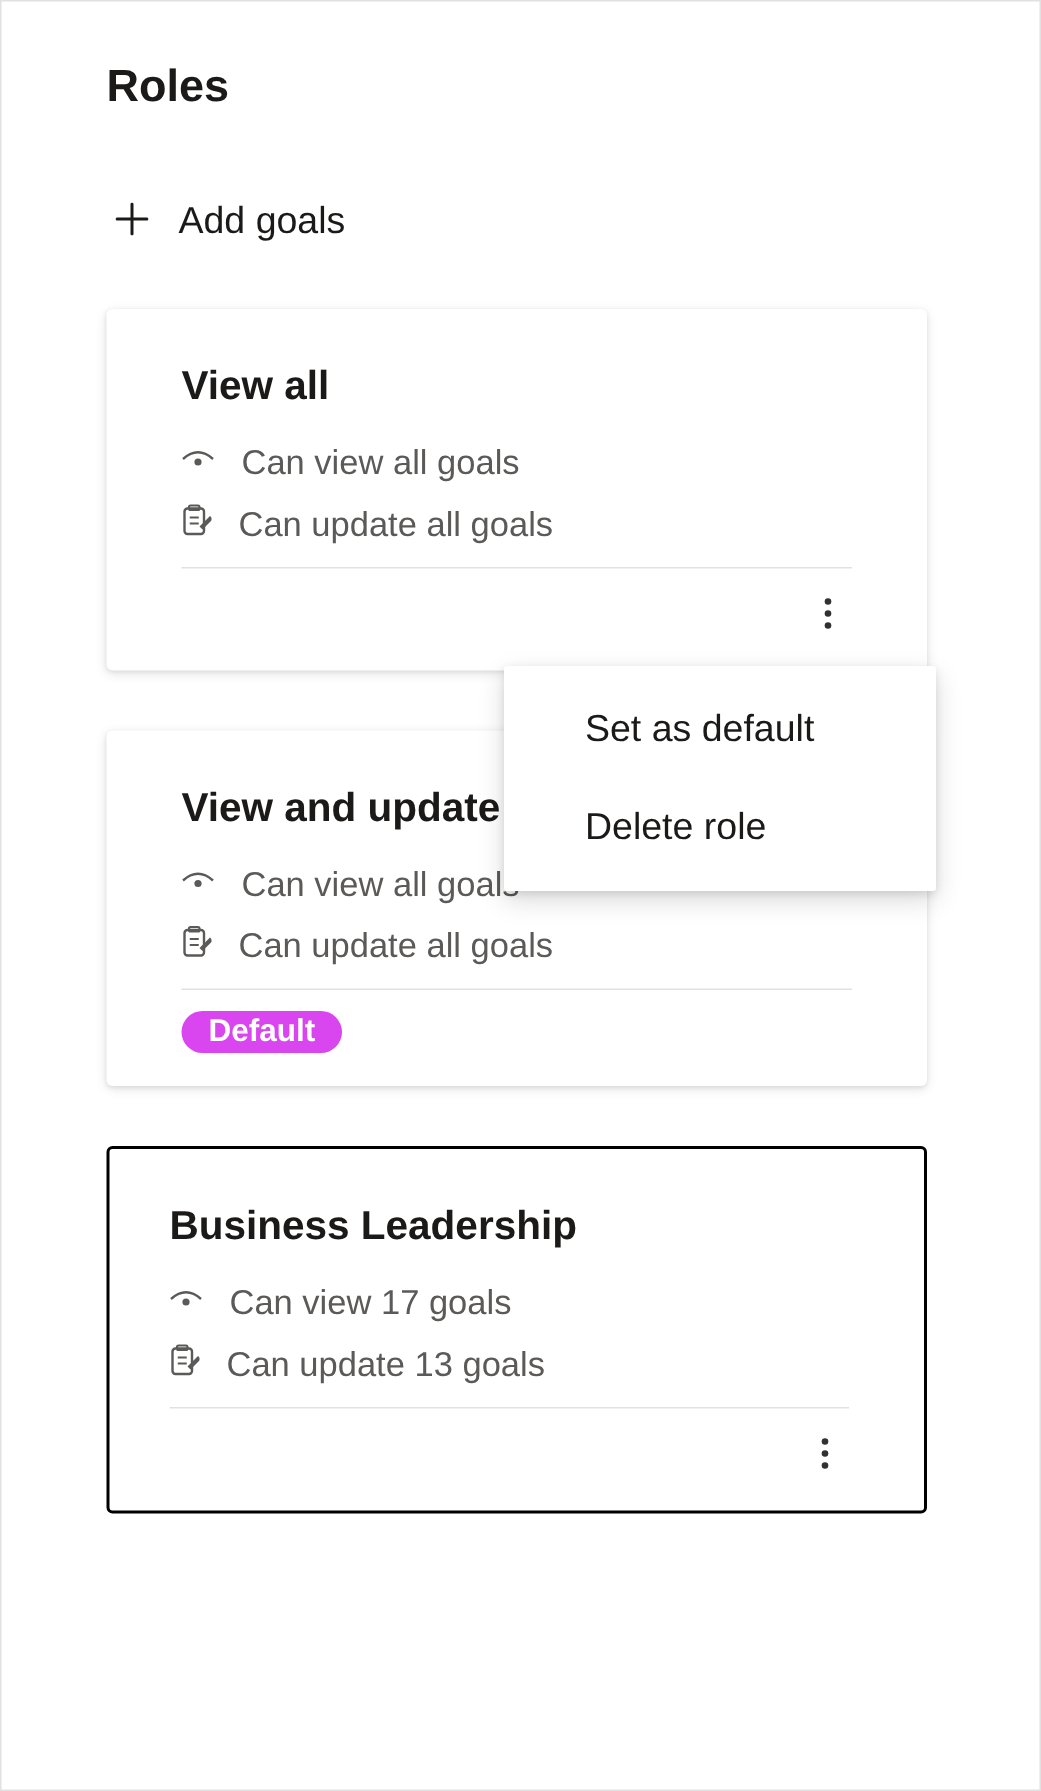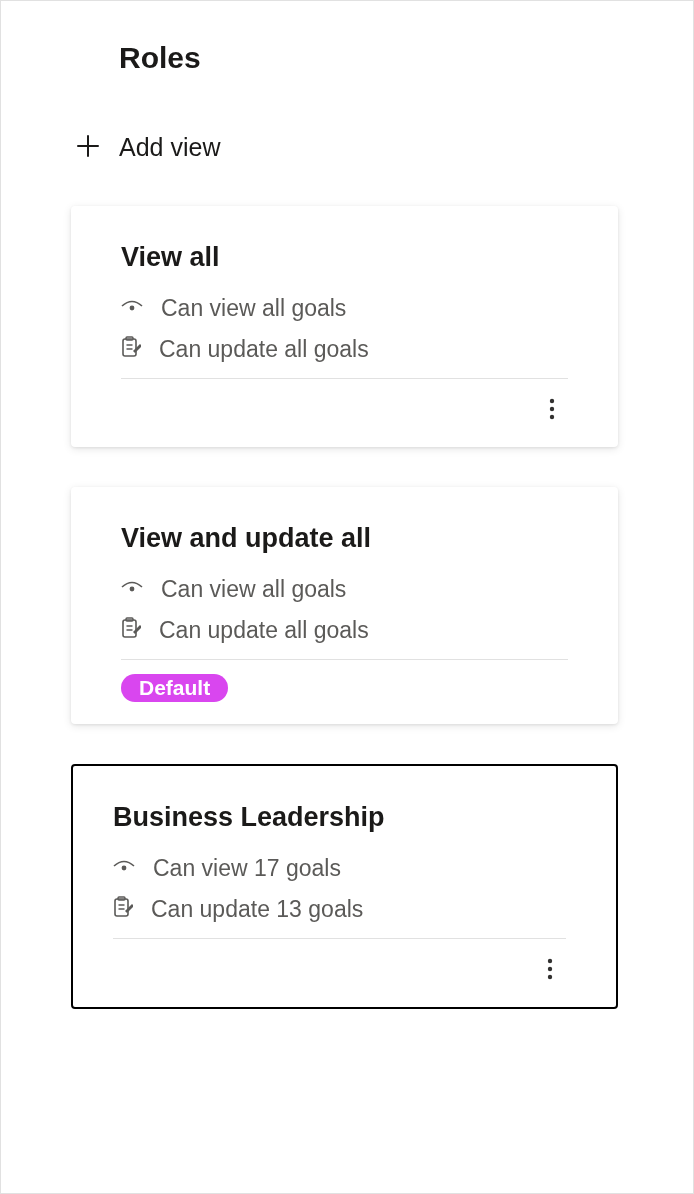--- a/index.html
+++ b/index.html
@@ -17,21 +17,20 @@
     padding-left: 70px;
     padding-right: 75px;
     position: relative;
     background: #fff;
   }
   .page-title {
     font-size: 30px;
     font-weight: 700;
     color: #1b1a19;
     margin-bottom: 58px;
-    margin-left: 48px;
   }
   .add-role {
     display: flex;
     align-items: center;
     gap: 20px;
     font-size: 25px;
     color: #1b1a19;
     cursor: pointer;
     margin-bottom: 44px;
     margin-left: 6px;
@@ -124,21 +123,21 @@
 <div class="frame">
 
   <h1 class="page-title">Roles</h1>
 
   <div class="add-role">
     <span class="plus">
       <svg width="22" height="22" viewBox="0 0 22 22">
           <path d="M11 1v20M1 11h20" stroke="#1b1a19" stroke-width="2" stroke-linecap="round"></path>
         </svg>
     </span>
-    <span>Add view</span>
+    <span>Add goals</span>
   </div>
 
   <div class="card" style="position:relative;">
     <div class="card-title">View all</div>
     <div class="perm">
       <span>
         <svg width="22" height="16" viewBox="0 0 22 16">
             <path d="M1 6 Q11 -3 21 6" fill="none" stroke="#5b5a58" stroke-width="1.6"></path>
             <circle cx="11" cy="8" r="2.4" fill="#5b5a58"></circle>
           </svg>
@@ -160,20 +159,24 @@
     <div class="card-footer">
       <div class="more-btn">
         <svg width="6" height="22" viewBox="0 0 6 22">
             <circle cx="3" cy="3" r="2.2" fill="#323130"></circle>
             <circle cx="3" cy="11" r="2.2" fill="#323130"></circle>
             <circle cx="3" cy="19" r="2.2" fill="#323130"></circle>
           </svg>
       </div>
     </div>
 
+    <div class="menu">
+      <div class="menu-item">Set as default</div>
+      <div class="menu-item">Delete role</div>
+    </div>
   </div>
 
   <div class="card">
     <div class="card-title">View and update all</div>
     <div class="perm">
       <span>
         <svg width="22" height="16" viewBox="0 0 22 16">
             <path d="M1 6 Q11 -3 21 6" fill="none" stroke="#5b5a58" stroke-width="1.6"></path>
             <circle cx="11" cy="8" r="2.4" fill="#5b5a58"></circle>
           </svg>

